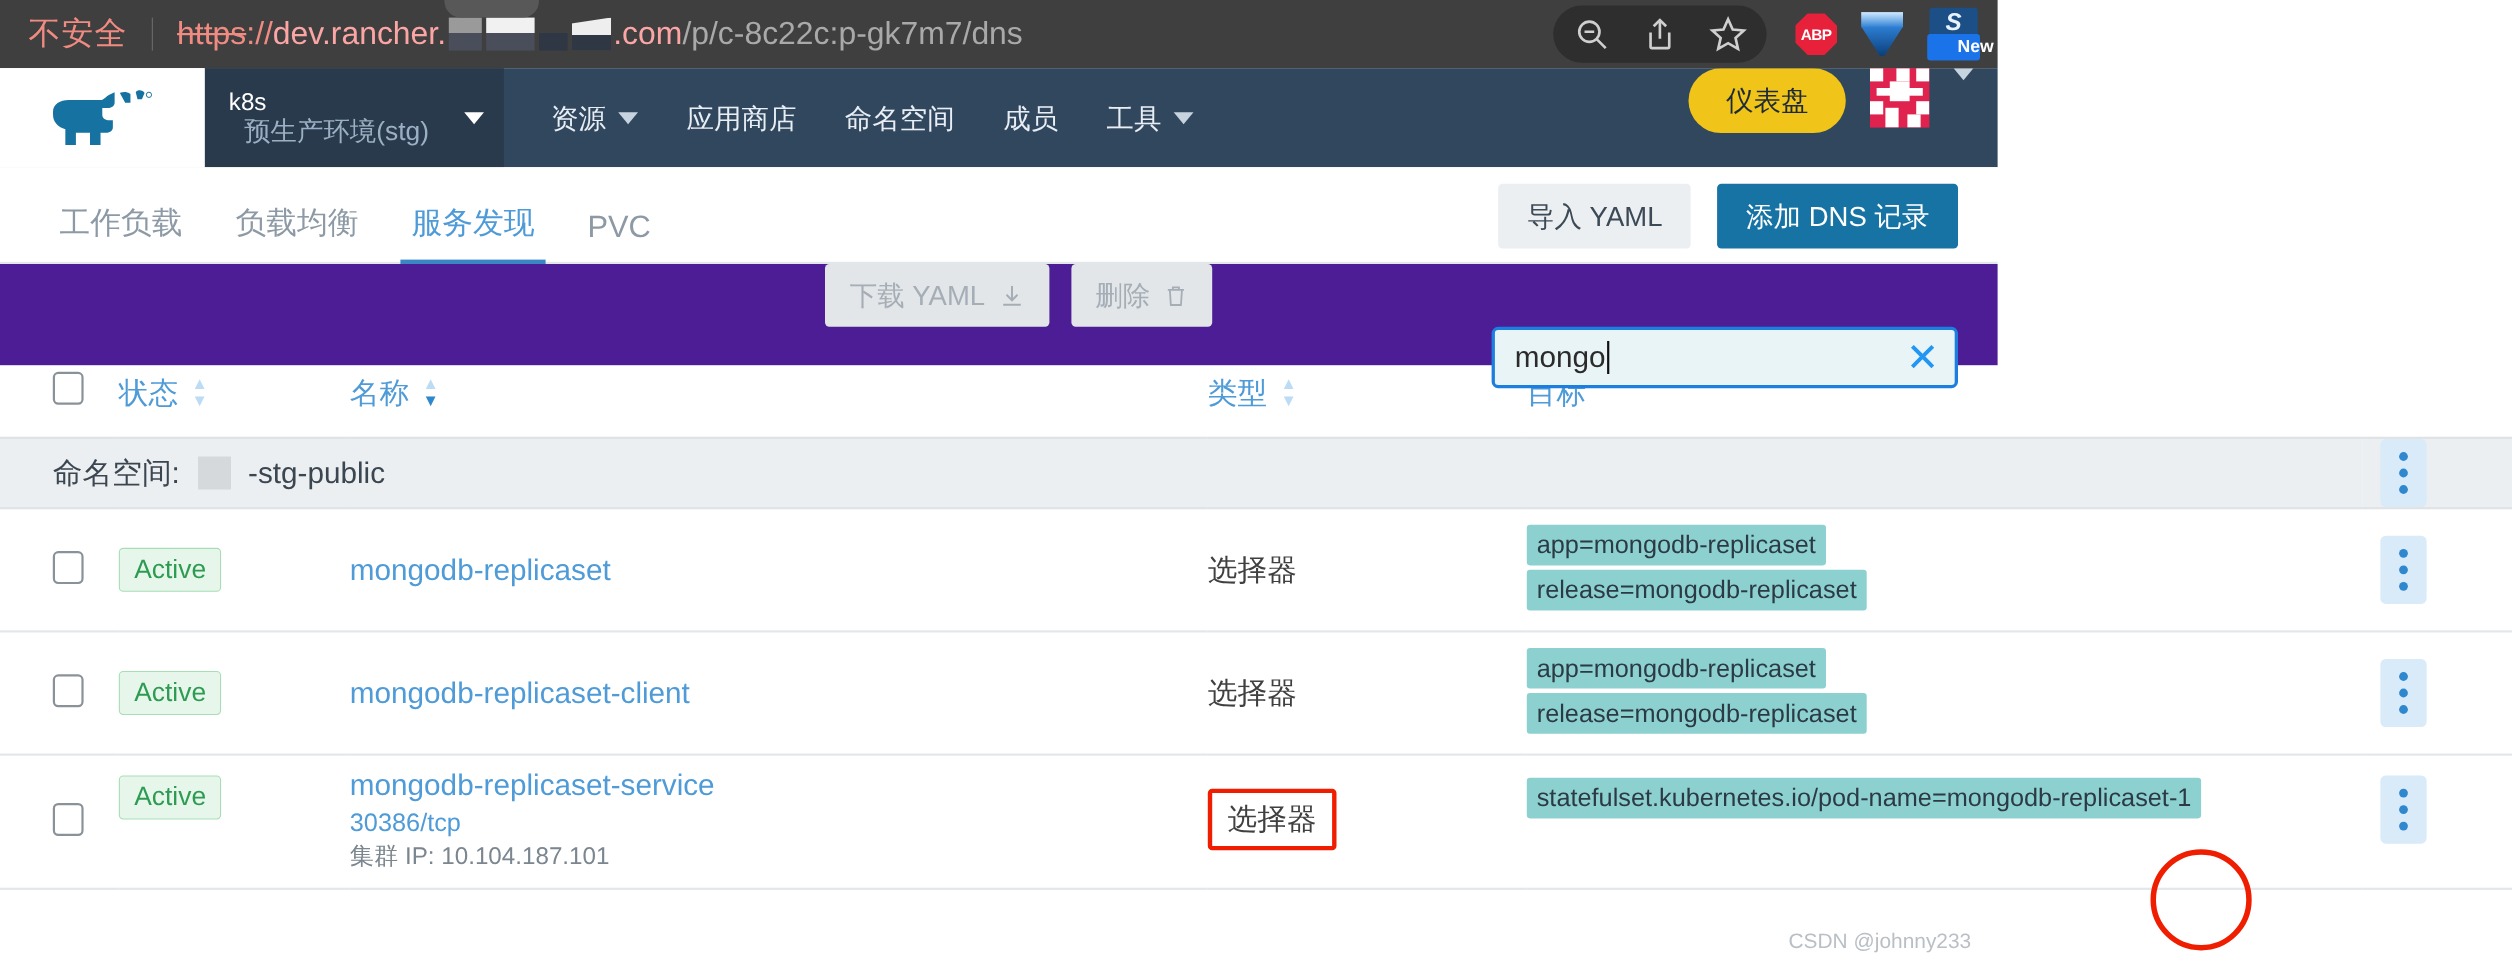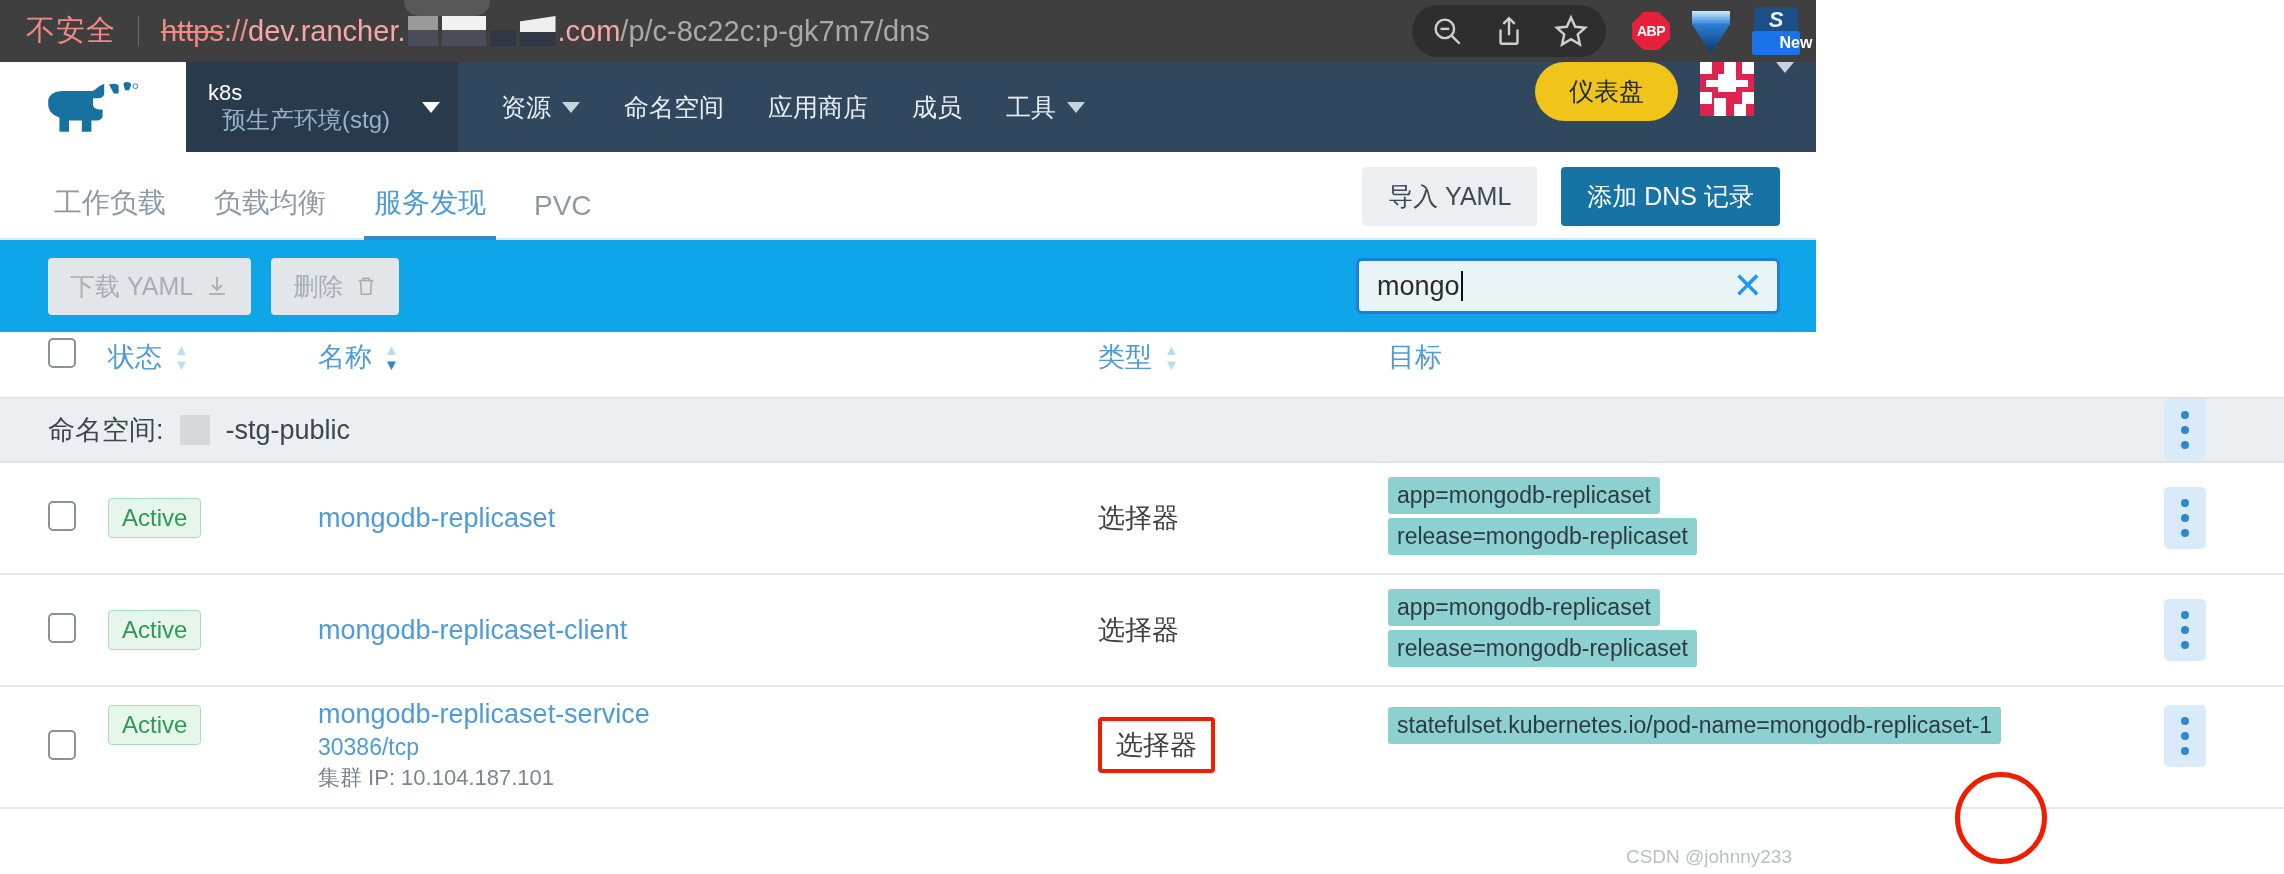--- a/index.html
+++ b/index.html
@@ -201,21 +201,21 @@
   }
   .btn-primary {
     background: #1673a3; color: #fff; font-size: 25px;
     border: none; padding: 13px 26px; border-radius: 4px;
     white-space: nowrap;
   }
 
   
   .toolbar {
     height: 92px; display: flex; align-items: center;
-    padding: 0 36px 0 48px; background: #0ea5e9;
+    padding: 0 36px 0 72px; background: #4c1d95; flex-direction: column;
   }
   .btn-disabled {
     background: #e2e6e9; color: #a5aeb6; font-size: 25px;
     border: none; padding: 12px 22px; border-radius: 4px;
     display: flex; align-items: center; gap: 12px;
     white-space: nowrap;
   }
   .tb-btns { display: flex; gap: 20px; }
   .search-wrap { margin-left: auto; }
   .search-box {
@@ -402,24 +402,24 @@
       </div>
       <div class="chev chev-white"></div>
     </div>
 
     <div class="nav">
       <div class="nav-item">
         <span>资源</span>
         <span class="chev chev-light"></span>
       </div>
       <div class="nav-item">
+        <span>应用商店</span>
+      </div>
+      <div class="nav-item">
         <span>命名空间</span>
-      </div>
-      <div class="nav-item">
-        <span>应用商店</span>
       </div>
       <div class="nav-item">
         <span>成员</span>
       </div>
       <div class="nav-item">
         <span>工具</span>
         <span class="chev chev-light"></span>
       </div>
     </div>
 

